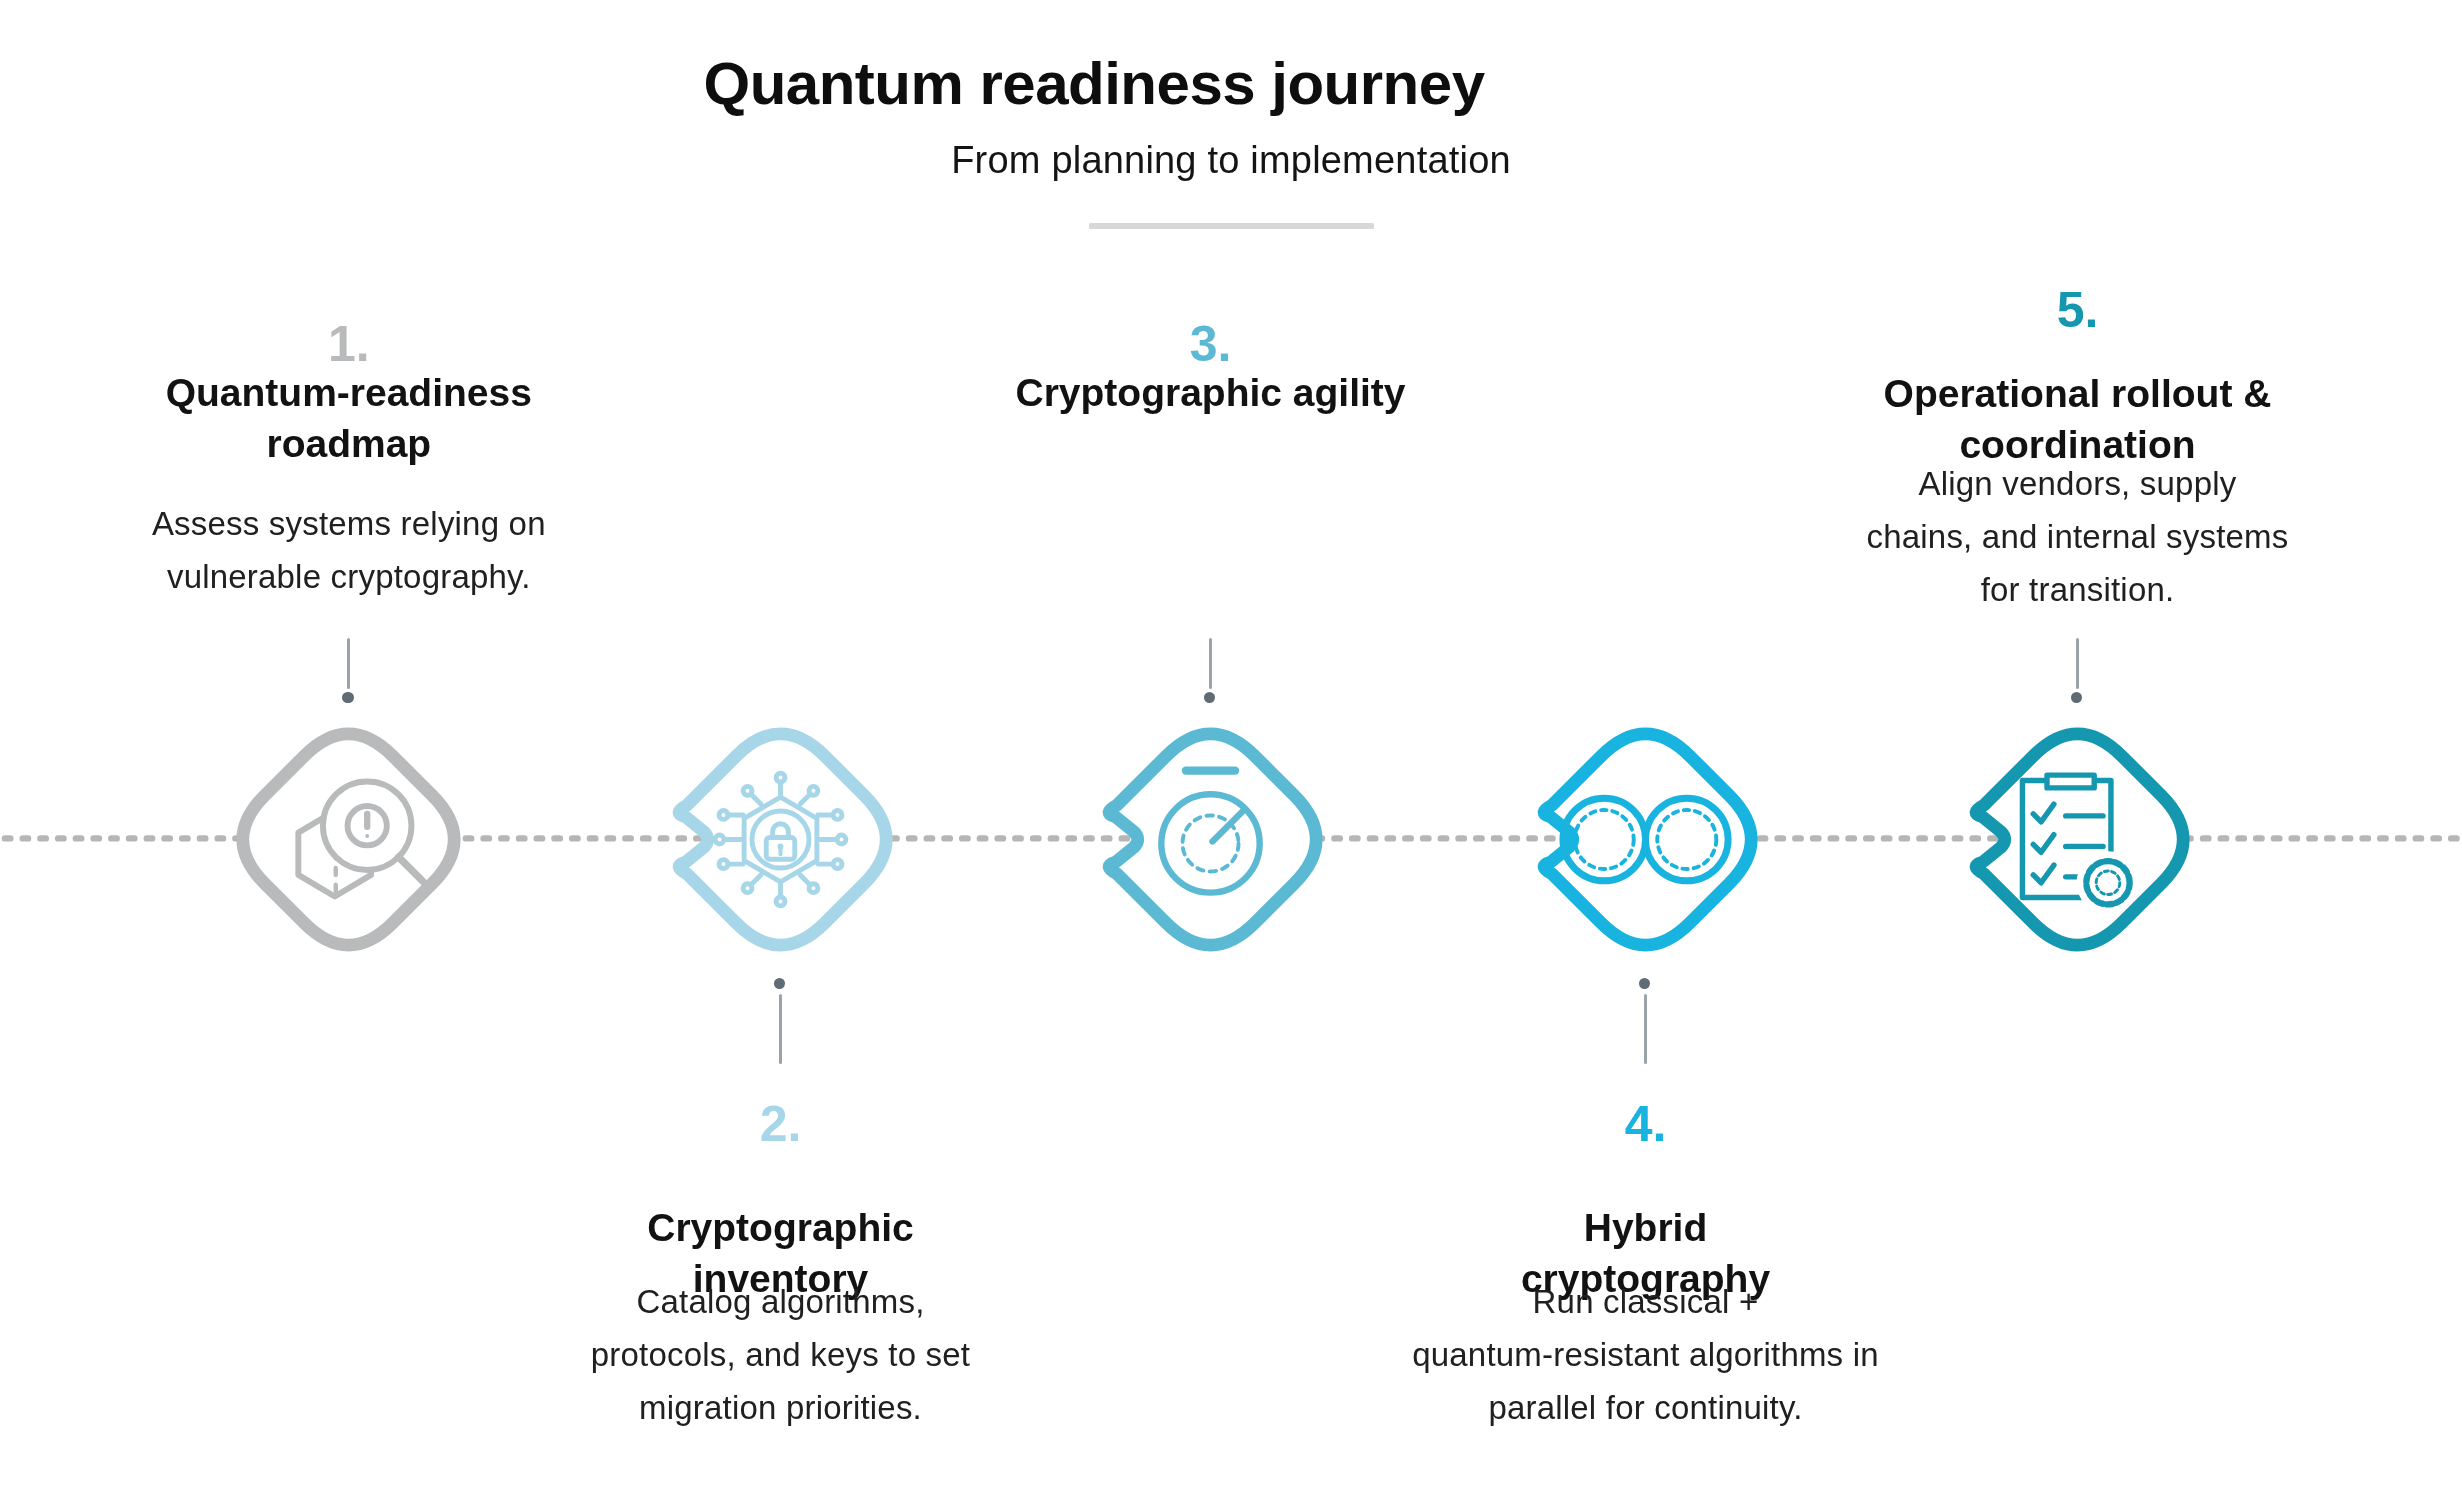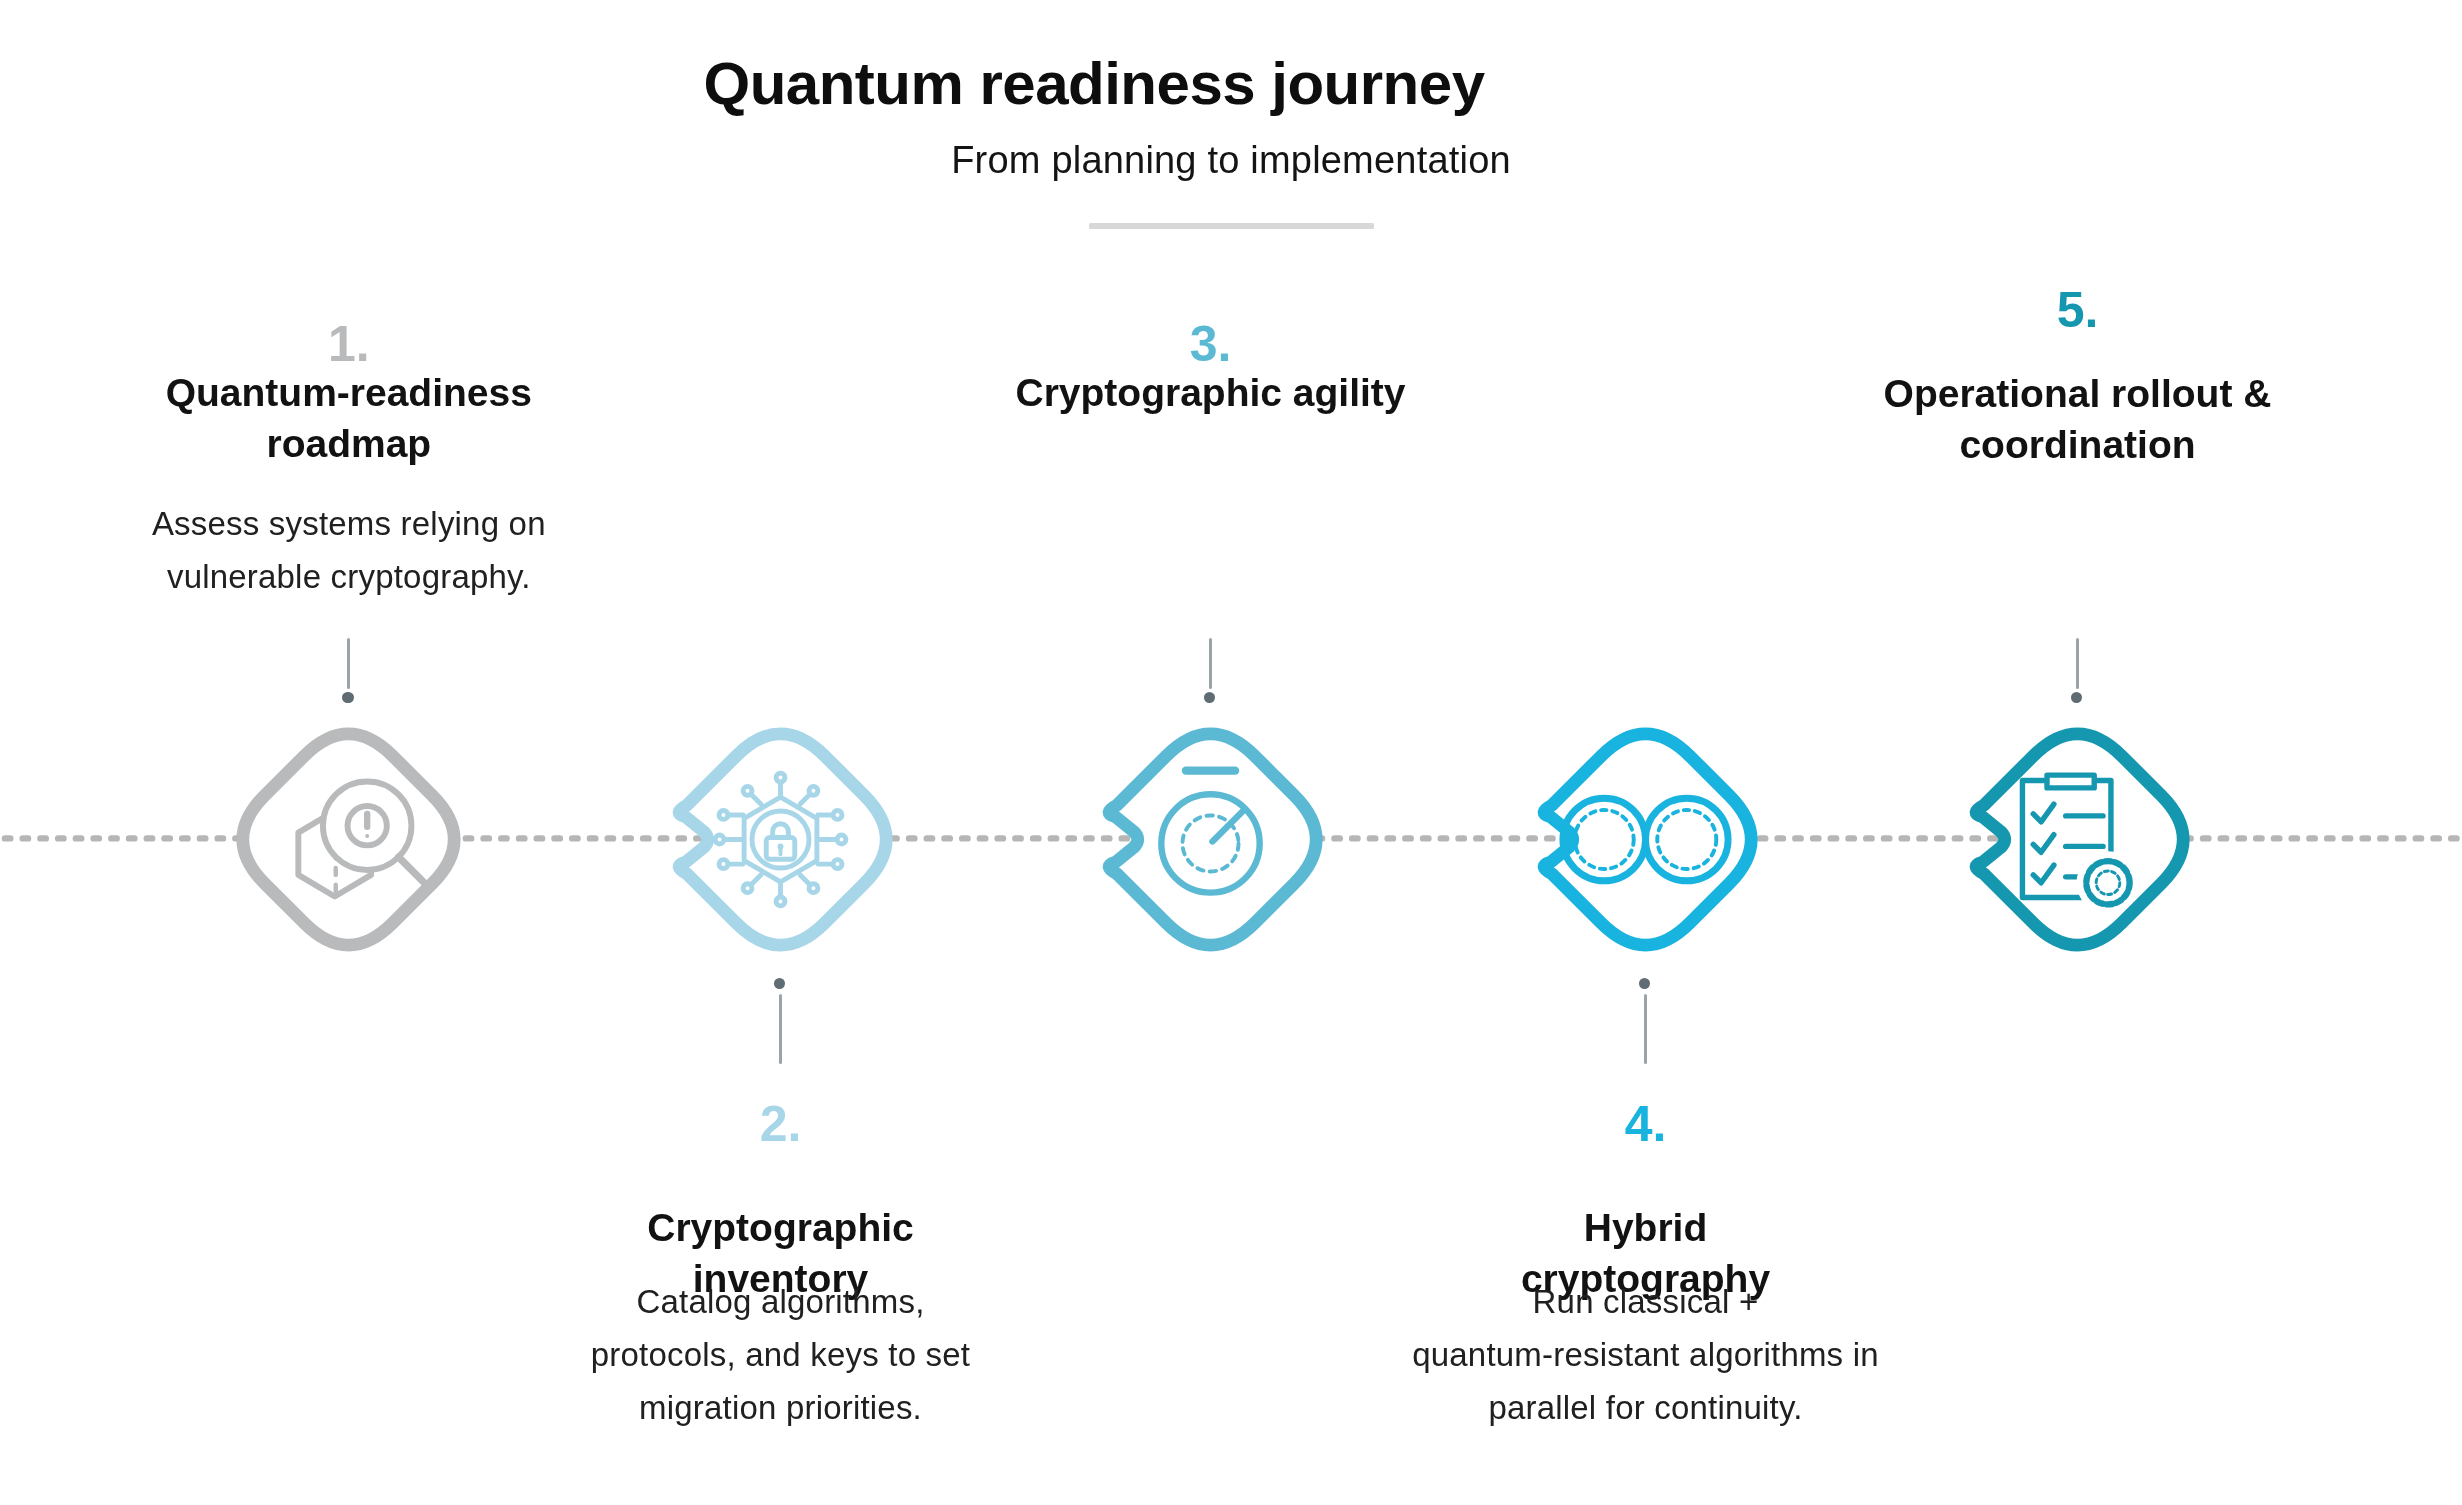--- a/index.html
+++ b/index.html
@@ -160,20 +160,23 @@
       <circle cx="-84" cy="0" r="60" stroke-width="8" stroke-dasharray="11 12"></circle>
       <circle cx="84" cy="0" r="60" stroke-width="8" stroke-dasharray="11 12"></circle>
     </g>
   </svg>
 </div>
 
 <div class="step s5 above" style="--c: #1697b0;">
   <div class="num">5.</div>
   <div class="t">Operational rollout &amp;
 coordination</div>
+  <div class="d">Align vendors, supply
+chains, and internal systems
+for transition.</div>
   <div class="cline" style="background: rgb(154, 163, 167);"></div>
   <div class="cdot" style="background: rgb(95, 108, 115);"></div>
   <svg class="diamond" viewBox="-300 -300 600 600">
     <path d="M -90,-170 Q 0,-260 90,-170 L 170,-90 Q 260,0 170,90 L 90,170 Q 0,260 -90,170 L -190,70 Q -221,54 -193,46 L -156,16 Q -140,0 -156,-16 L -193,-46 Q -221,-54 -190,-70 Z" fill="#ffffff" stroke="currentColor" stroke-width="26" stroke-linejoin="round"></path>
     <g fill="none" stroke="currentColor" stroke-width="11" stroke-linecap="round" stroke-linejoin="round">
       <rect x="-112" y="-120" width="180" height="238"></rect>
       <rect x="-62" y="-131" width="96" height="26" fill="#ffffff"></rect>
       <path d="M -90,-52 L -74,-36 L -48,-72"></path>
         <line x1="-24" y1="-48" x2="52" y2="-48"></line>
       <path d="M -90,10 L -74,26 L -48,-10"></path>

